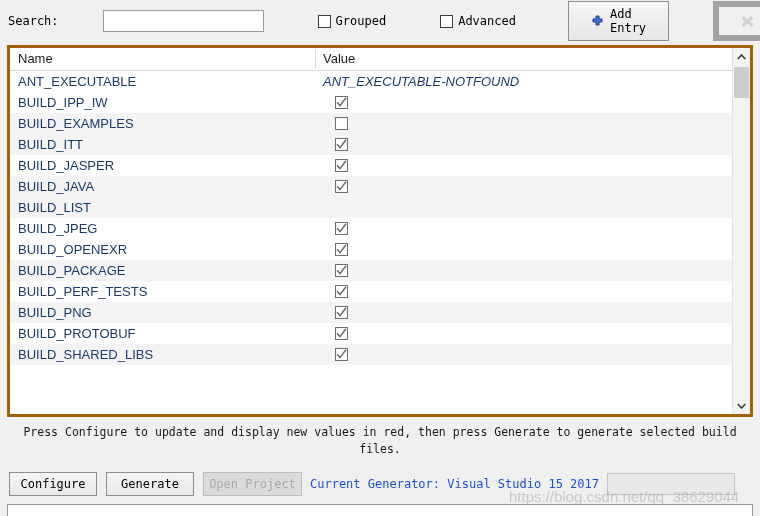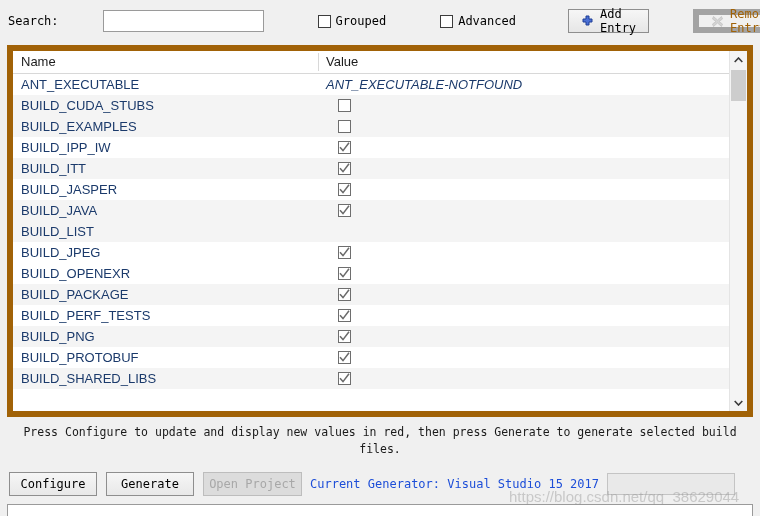--- a/index.html
+++ b/index.html
@@ -61,49 +61,49 @@
     display: inline-block;
     margin-right: 5px;
     flex: 0 0 auto;
   }
   .chk-text {
     font-family: "DejaVu Sans Mono", monospace;
     font-size: 12px;
     color: #000;
   }
   .tbtn {
-    height: 24px;
+    height: 40px;
     box-sizing: border-box;
     display: flex;
     align-items: center;
     justify-content: center;
     border: 1px solid #8e8e8e;
     background: linear-gradient(#f6f6f6, #e6e6e6);
     font-family: "DejaVu Sans Mono", monospace;
     font-size: 12px;
     color: #000;
-    padding: 0 12px;
+    padding: 0 22px;
     cursor: default;
   }
   .tbtn.disabled {
     border: 6px solid #a3a3a3;
     background: #f0f0f0;
     color: #a16207;
   }
   #add-entry-btn { margin-left: 16px; width: 112px; }
   #remove-entry-btn { margin-left: 8px; width: 140px; }
   .btn-ico { margin-right: 6px; display:flex; align-items:center; }
 
   
   .table-wrap {
     position: absolute;
     left: 7px; top: 45px;
     width: 746px; height: 372px;
     box-sizing: border-box;
-    border: 6px solid #a16207;
+    border: 3px solid #a16207;
     background: #ffffff;
     overflow: hidden;
   }
   .tbl-header {
     position: relative;
     height: 22px;
     background: #ffffff;
     border-bottom: 1px solid #d8d8d8;
   }
   .th {
@@ -305,35 +305,31 @@
       <span class="col-div"></span>
       <span class="th th-name">Name</span>
       <span class="th th-value">Value</span>
     </div>
 
     <div class="rows" id="rows-container">
         <div class="row">
           <span class="cell-name">ANT_EXECUTABLE</span>
           <span class="cell-value">ANT_EXECUTABLE-NOTFOUND</span>
         </div>
-        <div class="row alt">
-          <span class="cell-name">BUILD_CUDA_STUBS</span>
-          <span class="vchk"></span>
+        <div class="row">
+          <span class="cell-name">BUILD_IPP_IW</span>
+          <span class="vchk">
+            <svg width="13" height="13" viewBox="0 0 13 13">
+              <path d="M2 6.3 L5 9.6 L11 1.8" fill="none" stroke="#6a6a6a" stroke-width="1.5"></path>
+            </svg>
+          </span>
         </div>
         <div class="row alt">
           <span class="cell-name">BUILD_EXAMPLES</span>
           <span class="vchk"></span>
-        </div>
-        <div class="row">
-          <span class="cell-name">BUILD_IPP_IW</span>
-          <span class="vchk">
-            <svg width="13" height="13" viewBox="0 0 13 13">
-              <path d="M2 6.3 L5 9.6 L11 1.8" fill="none" stroke="#6a6a6a" stroke-width="1.5"></path>
-            </svg>
-          </span>
         </div>
         <div class="row alt">
           <span class="cell-name">BUILD_ITT</span>
           <span class="vchk">
             <svg width="13" height="13" viewBox="0 0 13 13">
               <path d="M2 6.3 L5 9.6 L11 1.8" fill="none" stroke="#6a6a6a" stroke-width="1.5"></path>
             </svg>
           </span>
         </div>
         <div class="row">

